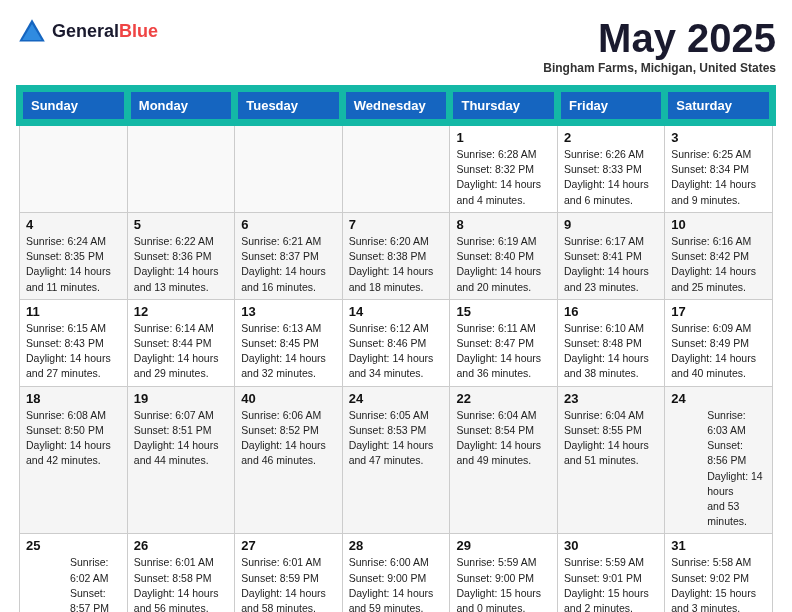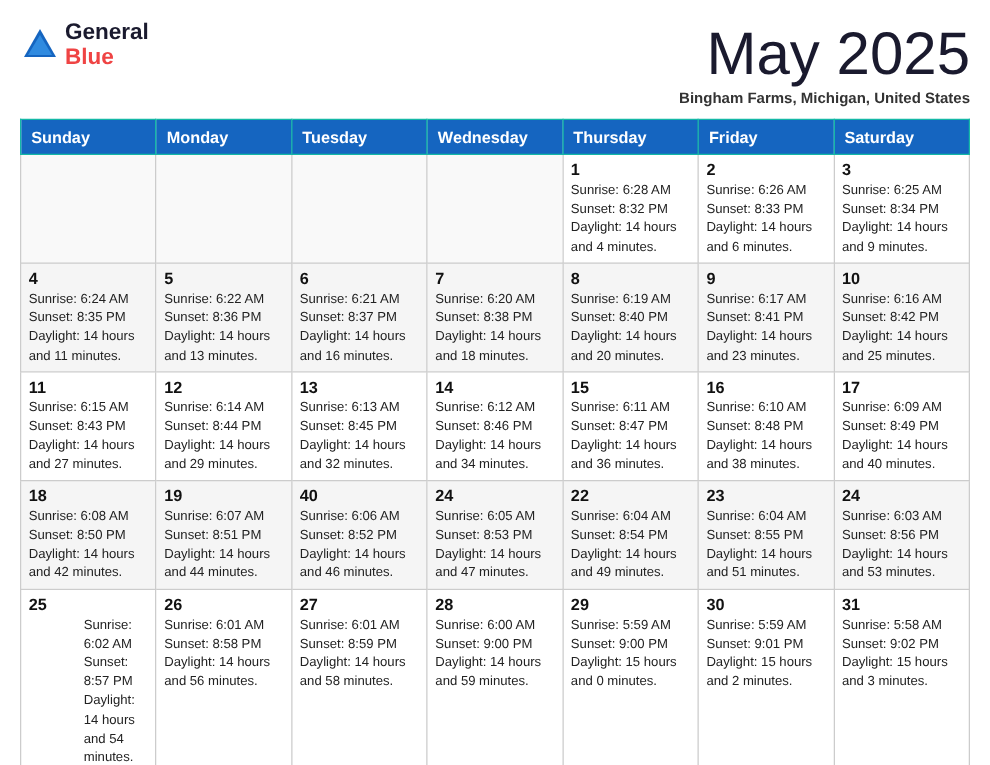--- a/index.html
+++ b/index.html
@@ -16,53 +16,53 @@
       align-items: flex-start;
       margin-bottom: 10px;
     }
     .logo {
       display: flex;
       align-items: center;
       gap: 4px;
     }
     .logo-text {
       display: flex;
-      flex-direction: column;
+      flex-direction: row;
       line-height: 1.1;
     }
     .logo-icon {
       width: 32px;
       height: 32px;
     }
     .title-section {
       text-align: right;
     }
     .month-title {
-      font-size: 48px;
-      font-weight: normal;
+      font-size: 40px;
+      font-weight: bold;
       color: #1a1a2e;
     }
     .location-title {
       font-size: 12px;
       font-weight: bold;
       color: #333;
     }
     .calendar {
       width: 100%;
       border-collapse: collapse;
       font-size: 11px;
     }
     .calendar th {
       background-color: #1565c0;
       color: #fff;
       text-align: left;
       padding: 6px 8px;
       font-size: 13px;
       font-weight: bold;
-      border: 1px solid #14b8a6;
+      border: 7px solid #14b8a6;
     }
     .calendar td {
       border: 1px solid #ccc;
       vertical-align: top;
       padding: 4px 6px;
       width: 108px;
       min-height: 80px;
       height: 85px;
       background: #fff;
     }
@@ -290,21 +290,21 @@
         </td>
         <td>
           <div class="day-number">23</div>
           <div class="day-info" style="white-space: pre-line;">Sunrise: 6:04 AM
 Sunset: 8:55 PM
 Daylight: 14 hours
 and 51 minutes.</div>
         </td>
         <td>
           <div class="day-number">24</div>
-          <div class="day-info" style="white-space: pre-line;">Sunrise: 6:03 AM
+          <div class="day-info" style="white-space: pre-line; margin-left: 36px;">Sunrise: 6:03 AM
 Sunset: 8:56 PM
 Daylight: 14 hours
 and 53 minutes.</div>
         </td>
       </tr>
       <tr>
         <td>
           <div class="day-number">25</div>
           <div class="day-info" style="white-space: pre-line; margin-left: 44px;">Sunrise: 6:02 AM
 Sunset: 8:57 PM

